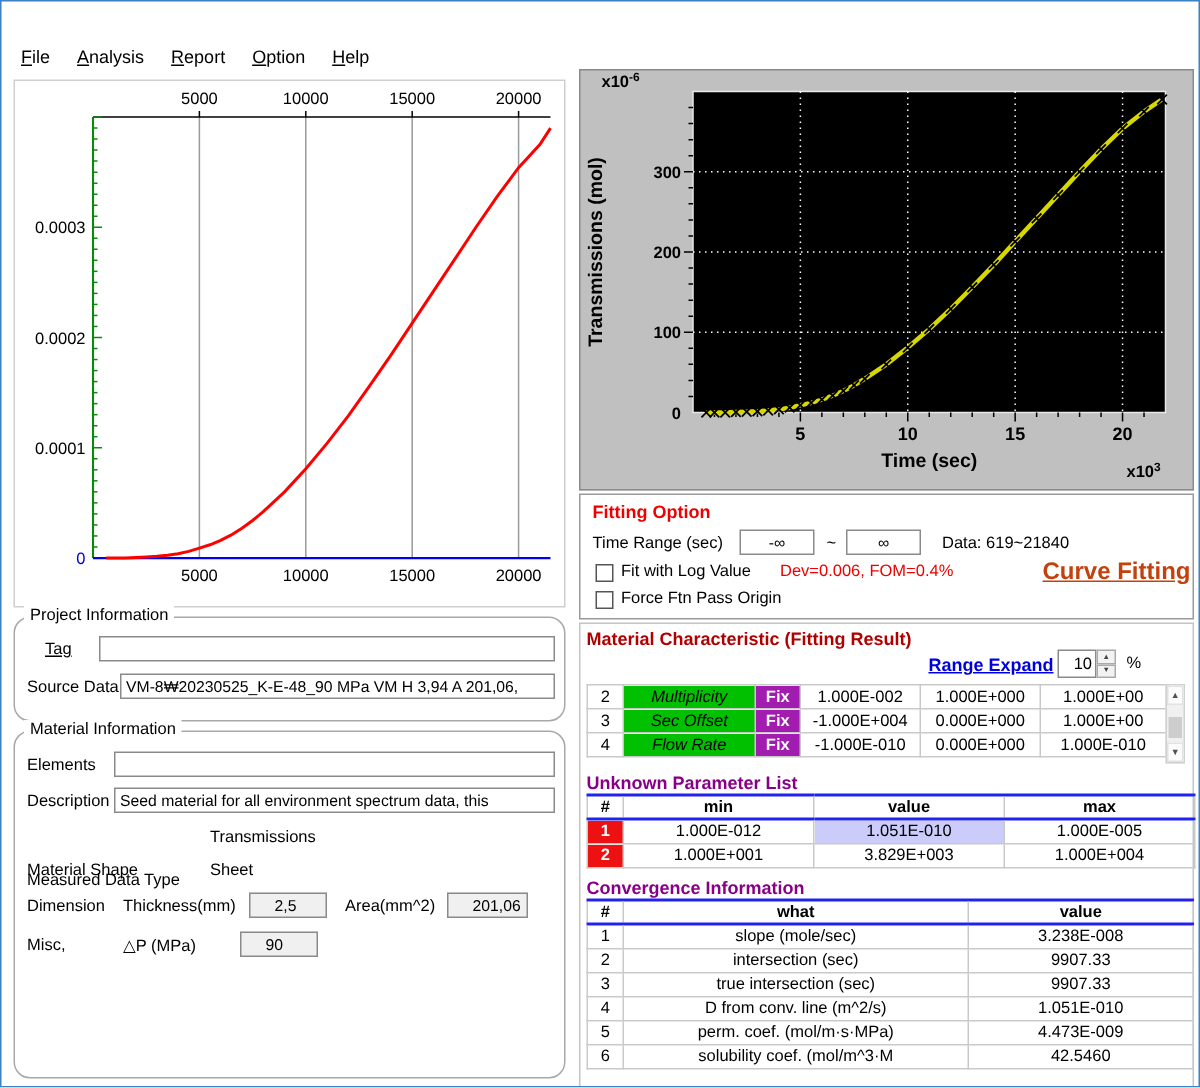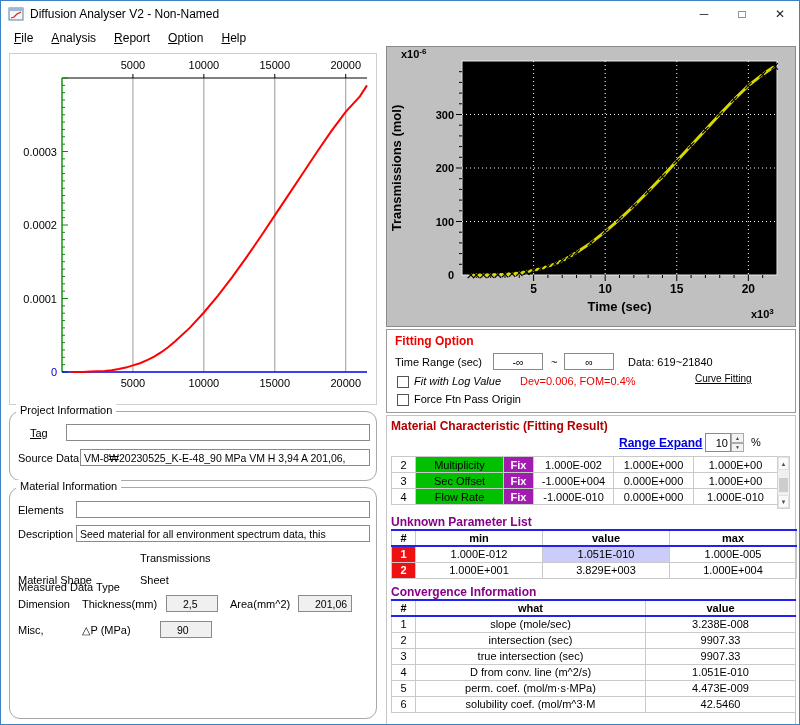--- a/index.html
+++ b/index.html
@@ -31,33 +31,33 @@
   .lbl{position:absolute;font-size:11px;white-space:nowrap;}
   .val{position:absolute;font-size:11px;white-space:nowrap;}
   .tb{position:absolute;border:1px solid #8a8a8a;background:#fff;height:17px;font-family:"Liberation Sans",sans-serif;font-size:10.5px;padding:0 3px;outline:none;}
   .tb.gray{background:#f0f0f0;padding-left:16px;}
   .tb.center{text-align:center;}
 
   
   .fitting-panel{position:absolute;left:385px;top:328px;width:410px;height:84px;background:#fff;border:1px solid #9a9a9a;}
   .fit-title{position:absolute;left:8px;top:4px;color:#ee0000;font-weight:bold;font-size:12px;}
   .red-text{color:#ee0000;font-size:11px;}
-  .link-green{color:#000000;font-weight:normal;text-decoration:underline;font-size:10px;}
+  .link-green{color:#c2410c;font-weight:bold;text-decoration:underline;font-size:16px;}
   .link-blue{color:#0000dd;font-weight:bold;text-decoration:underline;font-size:12px;}
   .cb{position:absolute;width:12px;height:12px;border:1px solid #555;background:#fff;}
 
   
   .results-panel{position:absolute;left:385px;top:414px;width:410px;height:310px;background:#fff;border:1px solid #c4c4c4;}
   .title-maroon{position:absolute;color:#b00000;font-weight:bold;font-size:12px;white-space:nowrap;}
   .title-purple{position:absolute;color:#880088;font-weight:bold;font-size:12px;white-space:nowrap;}
 
   table.grid{border-collapse:collapse;table-layout:fixed;position:absolute;}
   table.grid td,table.grid th{border:1px solid #c9c9c9;height:16px;font-size:11px;padding:0 2px;text-align:center;overflow:hidden;white-space:nowrap;}
   table.grid th{font-weight:bold;border-top:2px solid #2222ee;border-bottom:2px solid #2222ee;}
-  .cell-green{background:#00c000;color:#000;}
+  .cell-green{background:#00c000;color:#000;font-style:italic;}
   .cell-fix{background:#a21caf;color:#fff;font-weight:bold;}
   .num-red{background:#ee1111;color:#fff;font-weight:bold;}
   .cell-lav{background:#ccccfa;}
 
   
   .spinner{position:absolute;display:flex;height:19px;}
   .spin-value{width:26px;height:19px;border:1px solid #8a8a8a;font-family:"Liberation Sans",sans-serif;font-size:11px;text-align:right;padding:0 2px;outline:none;}
   .spin-btns{display:flex;flex-direction:column;width:13px;height:19px;}
   .spin-btn{flex:1;border:1px solid #aaa;background:#f2f2f2;font-size:5px;display:flex;align-items:center;justify-content:center;color:#444;}
 
@@ -65,33 +65,20 @@
   .vscroll{position:absolute;width:13px;background:#f0f0f0;border:1px solid #d0d0d0;display:flex;flex-direction:column;}
   .vs-arr{height:13px;font-size:6px;display:flex;align-items:center;justify-content:center;color:#505050;background:#fbfbfb;border:1px solid #e2e2e2;}
   .vs-track{flex:1;position:relative;}
   .vs-thumb{position:absolute;left:1px;right:1px;top:8px;height:14px;background:#cdcdcd;}
 </style>
 </head>
 <body>
 
 <div class="window">
 
-  <div class="titlebar">
-    <svg class="app-icon" viewBox="0 0 16 16">
-      <rect x="1" y="2" width="14" height="12" fill="#f5f5f5" stroke="#5b7fa6"></rect>
-      <rect x="1" y="2" width="14" height="3" fill="#9db8d2"></rect>
-      <polyline points="3,12 6,11 9,8 13,6" fill="none" stroke="#cc2222" stroke-width="1.2"></polyline>
-    </svg>
-    <span class="title-text">Diffusion Analyser V2 - Non-Named</span>
-    <div class="win-buttons">
-      <div class="win-btn">─</div>
-      <div class="win-btn">□</div>
-      <div class="win-btn">✕</div>
-    </div>
-  </div>
 
   <div class="menubar">
       <div class="menu-item"><span class="u">F</span>ile</div>
       <div class="menu-item"><span class="u">A</span>nalysis</div>
       <div class="menu-item"><span class="u">R</span>eport</div>
       <div class="menu-item"><span class="u">O</span>ption</div>
       <div class="menu-item"><span class="u">H</span>elp</div>
     </div>
 
   <div class="left-chart-panel">
@@ -291,21 +278,21 @@
   </div>
 
   <div class="fitting-panel">
     <div class="fit-title">Fitting Option</div>
     <span class="lbl" style="left:8px;top:26px;">Time Range (sec)</span>
     <input class="tb center" style="left: 106px; top: 23px; width: 50px;" value="-∞">
     <span class="lbl" style="left:164px;top:26px;">~</span>
     <input class="tb center" style="left: 177px; top: 23px; width: 50px;" value="∞">
     <span class="lbl" style="left:241px;top:26px;"><span>Data:</span> <span>619~21840</span></span>
     <span class="cb" style="left:10px;top:46px;"></span>
-    <span class="lbl" style="left:27px;top:45px;font-style:italic;">Fit with Log Value</span>
+    <span class="lbl" style="left:27px;top:45px;">Fit with Log Value</span>
     <span class="lbl red-text" style="left:133px;top:45px;">Dev=0.006,  FOM=0.4%</span>
     <span class="lbl link-green" style="left:308px;top:43px;">Curve Fitting</span>
     <span class="cb" style="left:10px;top:64px;"></span>
     <span class="lbl" style="left:27px;top:63px;">Force Ftn Pass Origin</span>
   </div>
 
   <div class="results-panel">
     <div class="title-maroon" style="left:4px;top:3px;">Material Characteristic (Fitting Result)</div>
     <span class="lbl link-blue" style="left:232px;top:20px;">Range Expand</span>
     <div class="spinner" style="left:318px;top:17px;">

